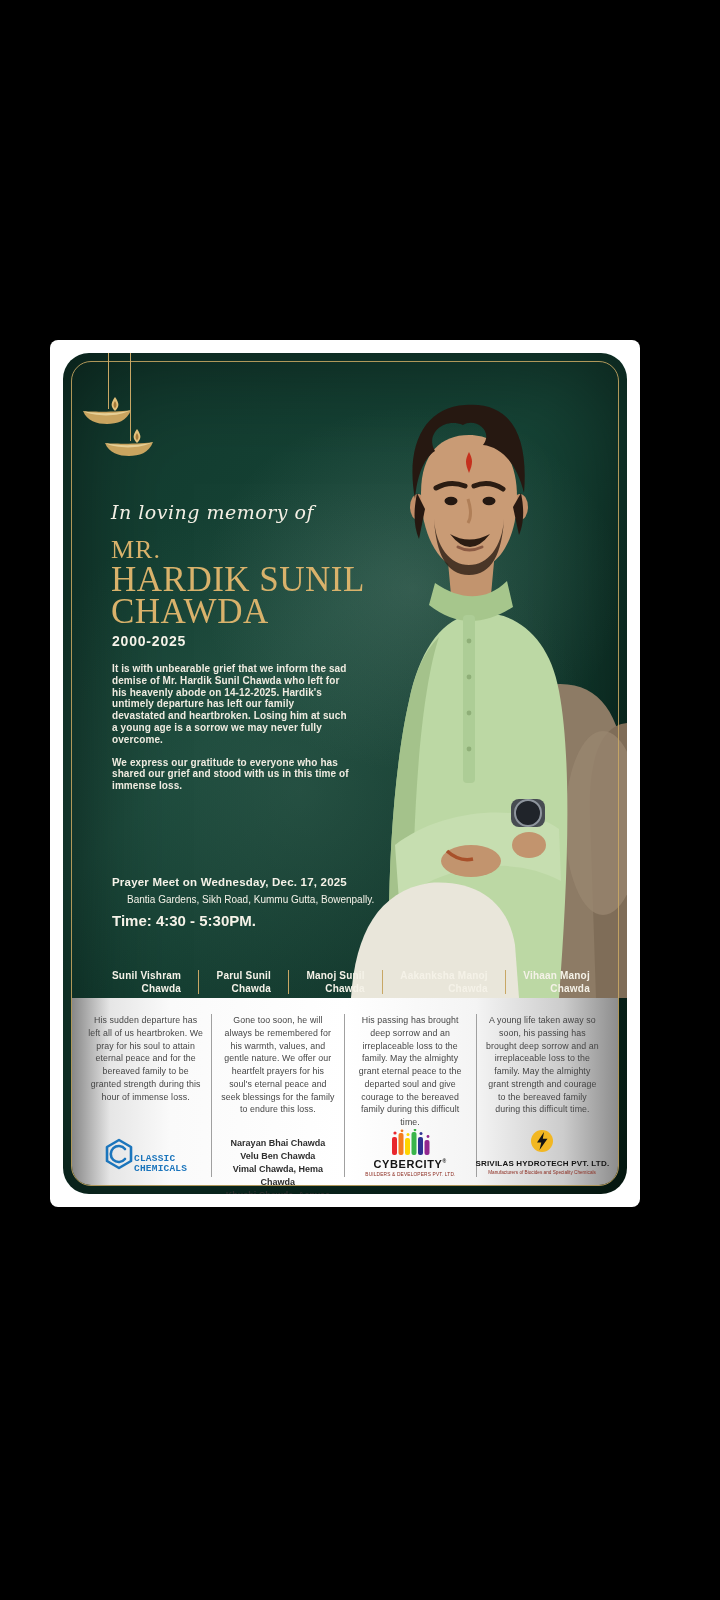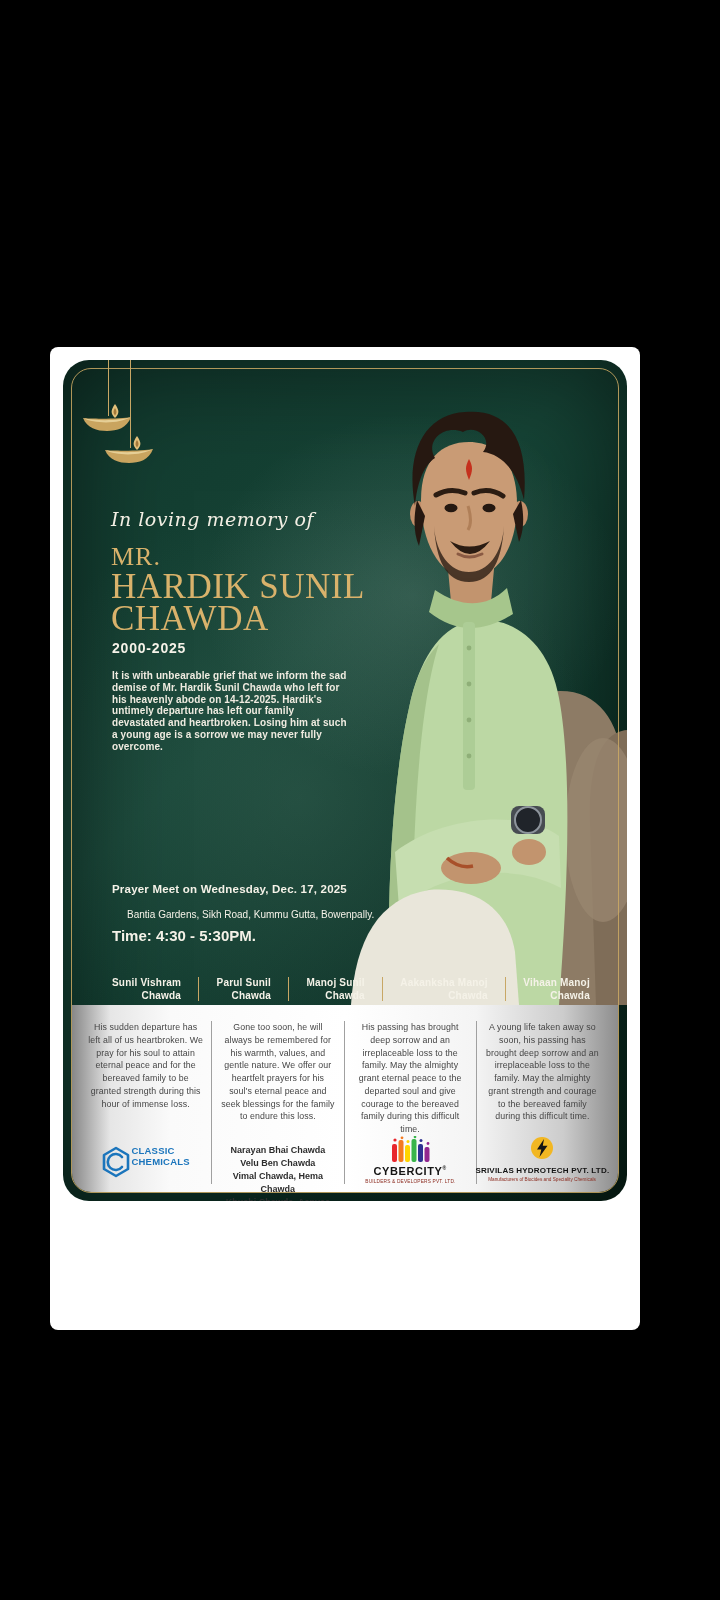--- a/index.html
+++ b/index.html
@@ -4,21 +4,21 @@
 <style>
   html,body{margin:0;padding:0;}
   body{
     width:720px;height:1600px;
     background:#000;
     position:relative;
     font-family:"Liberation Sans", sans-serif;
     overflow:hidden;
   }
   .poster{
-    position:absolute;left:50px;top:347px;width:590px;height:983px;
+    position:absolute;left:50px;top:340px;width:590px;height:867px;
     background:#ffffff;border-radius:8px;
   }
   .card{
     position:absolute;left:13px;top:13px;width:564px;height:841px;
     border-radius:26px;overflow:hidden;
     background:
       radial-gradient(ellipse 300px 260px at 62% 28%, rgba(150,175,165,0.22), transparent 70%),
       radial-gradient(ellipse 420px 420px at 42% 52%, rgba(78,120,104,0.30), transparent 72%),
       linear-gradient(135deg,#123a2e 0%,#164436 38%,#0b2d23 78%,#092419 100%);
     box-shadow:inset 0 0 110px rgba(0,0,0,0.55);
@@ -53,21 +53,21 @@
   .name1{left:48px;top:209px;}
   .name2{left:48px;top:241px;}
   .years{left:49px;top:280px;font-size:14px;font-weight:bold;color:#f5f2e8;letter-spacing:0.8px;}
   .paras{left:49px;top:310px;width:238px;}
   .paras p{
     margin:0 0 11px 0;font-size:10px;font-weight:bold;line-height:1.18;
     color:#efebe0;letter-spacing:0.1px;
   }
   .prayer{left:49px;top:523px;width:300px;color:#f5f2e8;}
   .prayer .p-title{font-size:11.5px;font-weight:bold;letter-spacing:0.2px;}
-  .prayer .p-venue{font-size:10px;margin-top:14px;padding-left:15px;}
+  .prayer .p-venue{font-size:10px;margin-top:6px;padding-left:15px;}
   .prayer .p-time{font-size:15px;font-weight:bold;margin-top:7px;}
   .family-heading{
     left:48px;top:583px;
     font-family:"Liberation Serif", serif;
     font-size:21px;color:#d9b26b;letter-spacing:2px;
   }
   .members{
     left:49px;top:616px;width:478px;z-index:7;
     display:flex;align-items:flex-start;justify-content:space-between;
   }
@@ -88,21 +88,21 @@
     border-right:1px solid #a0a0a0;min-width:0;
   }
   .trib-col:last-child{border-right:none;}
   .trib-text{
     margin:0;font-size:8.8px;line-height:1.45;color:#454545;text-align:center;letter-spacing:0.1px;
   }
   .trib-names{margin-top:21px;text-align:center;}
   .trib-names div{font-size:9px;font-weight:bold;color:#2e2e2e;line-height:1.45;}
   .logo-box{margin-top:auto;display:flex;flex-direction:column;align-items:center;justify-content:flex-end;padding-bottom:2px;}
   
-  .classic{display:flex;align-items:flex-start;}
+  .classic{display:flex;align-items:flex-end;font-family:Liberation Mono, monospace;}
   .classic-text{display:flex;flex-direction:column;}
   .classic-text span{font-size:9.5px;font-weight:bold;color:#1b75bc;line-height:1.12;letter-spacing:0.2px;}
   
   .cyber{display:flex;flex-direction:column;align-items:center;}
   .cyber-word{font-size:11px;font-weight:bold;color:#141414;letter-spacing:0.6px;line-height:1;}
   .cyber-word sup{font-size:5px;}
   .cyber-sub{font-size:6px;color:#8b2a1e;letter-spacing:0.2px;margin-top:1px;transform:scale(0.8);}
   
   .srivilas{display:flex;flex-direction:column;align-items:center;}
   .sri-word{font-size:8px;font-weight:bold;color:#141414;letter-spacing:0.2px;margin-top:2px;}
@@ -186,20 +186,21 @@
     </div>
 
     <div class="txt eyebrow">In loving memory of</div>
     <div class="txt mr">MR.</div>
     <div class="txt bigname name1">HARDIK SUNIL</div>
     <div class="txt bigname name2">CHAWDA</div>
     <div class="txt years">2000-2025</div>
 
     <div class="txt paras">
       <p>It is with unbearable grief that we inform the sad demise of Mr. Hardik Sunil Chawda who left for his heavenly abode on 14-12-2025. Hardik's untimely departure has left our family devastated and heartbroken. Losing him at such a young age is a sorrow we may never fully overcome.</p>
+      <p>We express our gratitude to everyone who has shared our grief and stood with us in this time of immense loss.</p>
     </div>
 
     <div class="txt prayer">
       <div class="p-title">Prayer Meet on Wednesday, Dec. 17, 2025</div>
       <div class="p-venue">Bantia Gardens, Sikh Road, Kummu Gutta, Bowenpally.</div>
       <div class="p-time">Time: 4:30 - 5:30PM.</div>
     </div>
 
 
     <div class="txt members">

